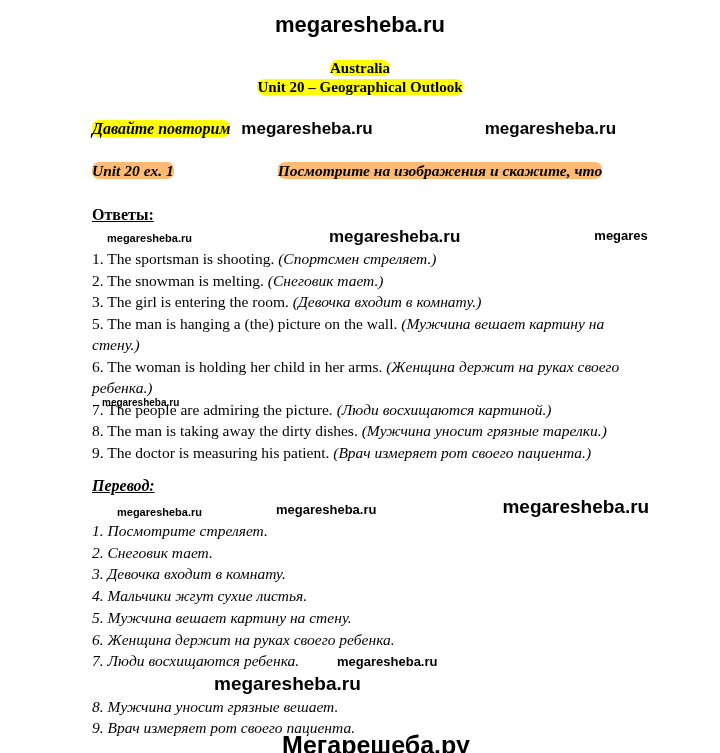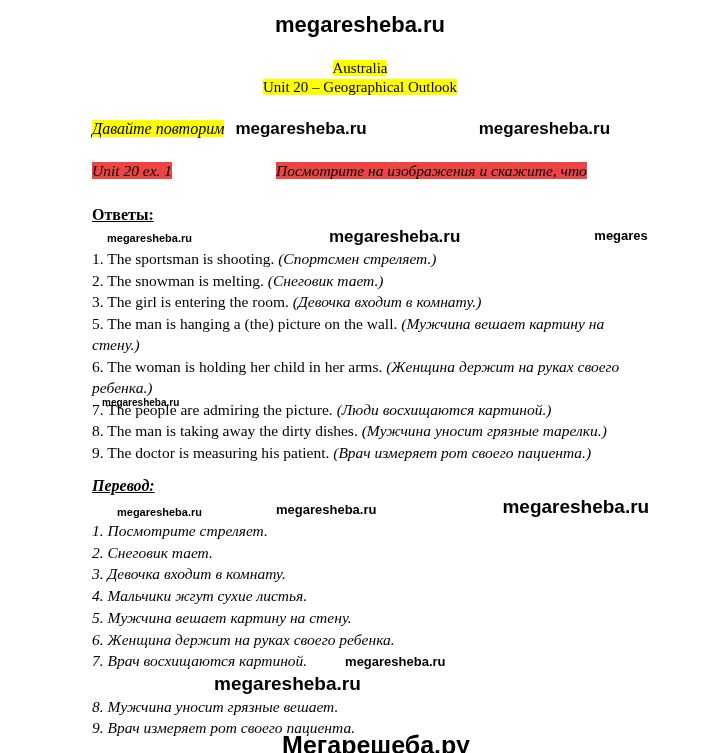--- a/index.html
+++ b/index.html
@@ -16,22 +16,22 @@
   .wm-md { font-size:13px; }
   .wm-lg { font-size:17px; }
   .wm-xl { font-size:19px; }
   .wm-top {
     text-align:center; font-family:"Liberation Sans", sans-serif;
     font-weight:bold; font-size:22px; padding-top:4px; line-height:26px;
   }
   .center { text-align:center; font-size:15px; line-height:19px; }
   .mt-title { margin-top:21px; }
   .hl-y { background:#ffff00; }
-  .hl-g { background:#ef4444; }
-  .b { font-weight:normal; }
+  .hl-g { background:#fdba74; }
+  .b { font-weight:bold;border-radius:7px; }
   .i { font-style:italic; }
   .section-row { margin-top:20px; line-height:23px; font-size:16px; white-space:nowrap; }
   .section-row .wm1 { margin-left:7px; }
   .section-row .wm2 { margin-left:108px; }
   .task { margin-top:19px; font-size:15.5px; line-height:23px; }
   .task .gap { margin-left:100px; }
   .sec-heading { font-weight:bold; text-decoration:underline; font-size:16px; line-height:20px; }
   .answers .sec-heading { margin-top:23px; }
   .wm-row-a { margin-top:2px; height:18px; white-space:nowrap; }
   .wm-row-a .wa1 { margin-left:15px; }
@@ -166,21 +166,21 @@
       <div class="tr-line">
         <span>5.</span>
         <span>Мужчина вешает картину на стену.</span>
       </div>
       <div class="tr-line">
         <span>6.</span>
         <span>Женщина держит на руках своего ребенка.</span>
       </div>
       <div class="tr-line">
         <span>7.</span>
-        <span>Врач восхищаются картиной.</span>
+        <span>Люди восхищаются ребенка.</span>
         <span class="wm wm-md wm7a">megaresheba.ru</span>
         <span class="wm wm-xl wm7b">megaresheba.ru</span>
       </div>
       <div class="tr-line">
         <span>8.</span>
         <span>Мужчина уносит грязные вешает.</span>
       </div>
       <div class="tr-line">
         <span>9.</span>
         <span>Врач измеряет рот своего пациента.</span>

